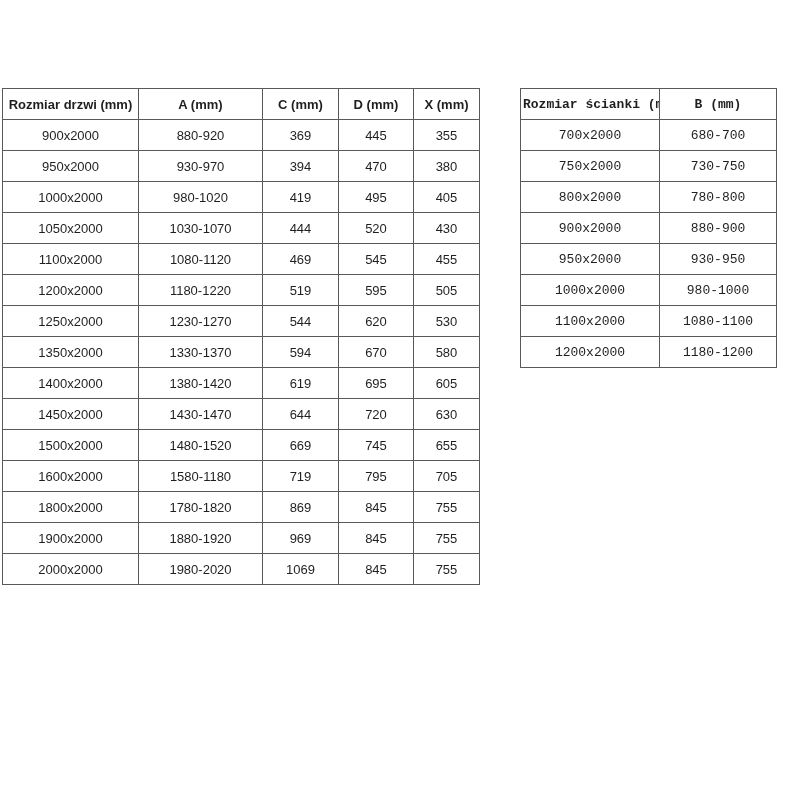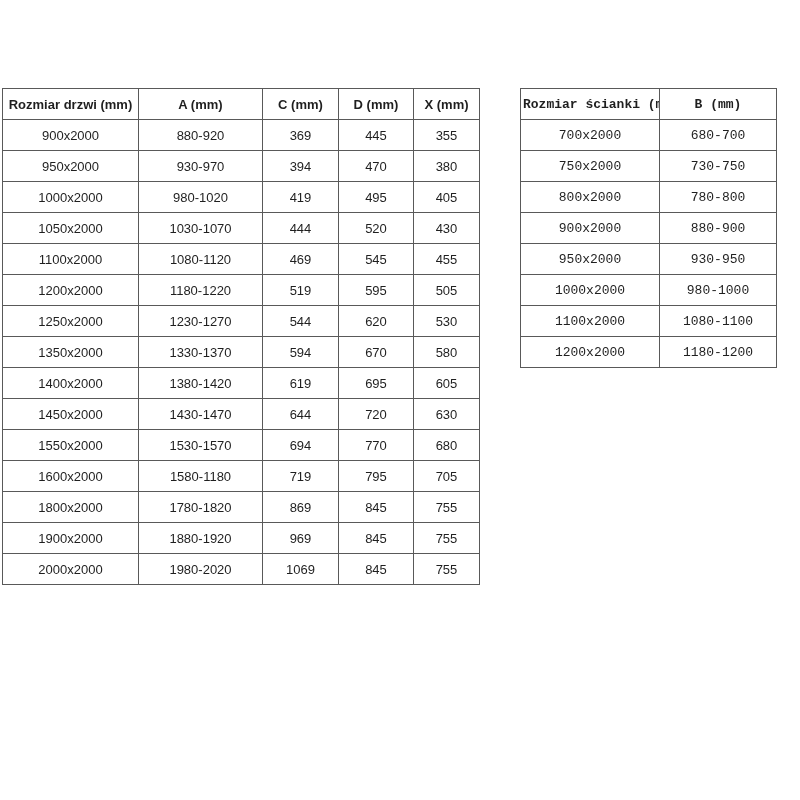--- a/index.html
+++ b/index.html
@@ -134,25 +134,25 @@
           <td>605</td>
         </tr>
         <tr>
           <td>1450x2000</td>
           <td>1430-1470</td>
           <td>644</td>
           <td>720</td>
           <td>630</td>
         </tr>
         <tr>
-          <td>1550x2000</td>
-          <td>1530-1570</td>
-          <td>694</td>
-          <td>770</td>
-          <td>680</td>
+          <td>1500x2000</td>
+          <td>1480-1520</td>
+          <td>669</td>
+          <td>745</td>
+          <td>655</td>
         </tr>
         <tr>
           <td>1600x2000</td>
           <td>1580-1180</td>
           <td>719</td>
           <td>795</td>
           <td>705</td>
         </tr>
         <tr>
           <td>1800x2000</td>

